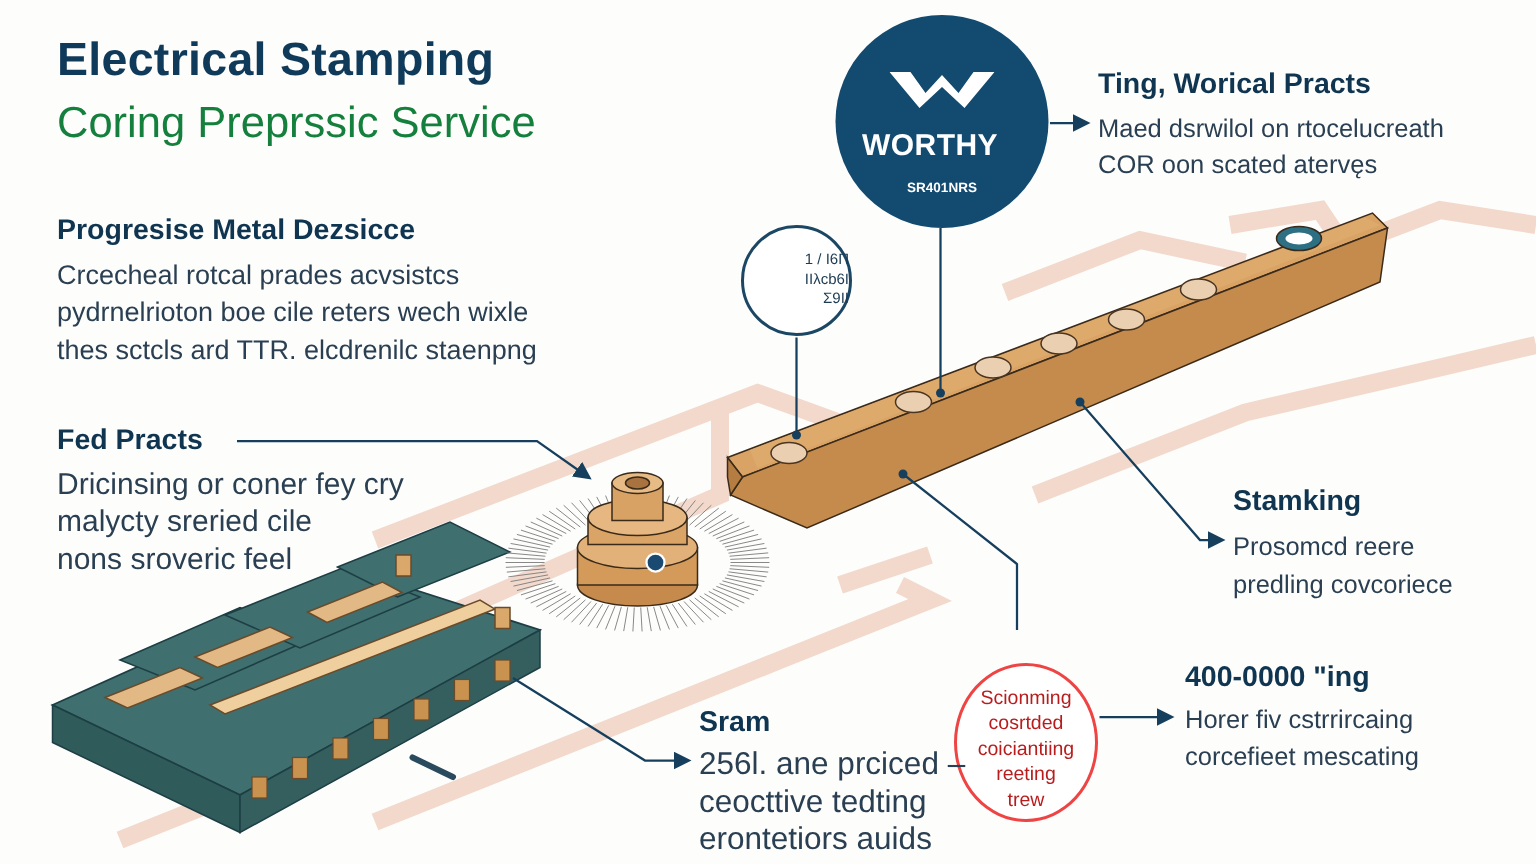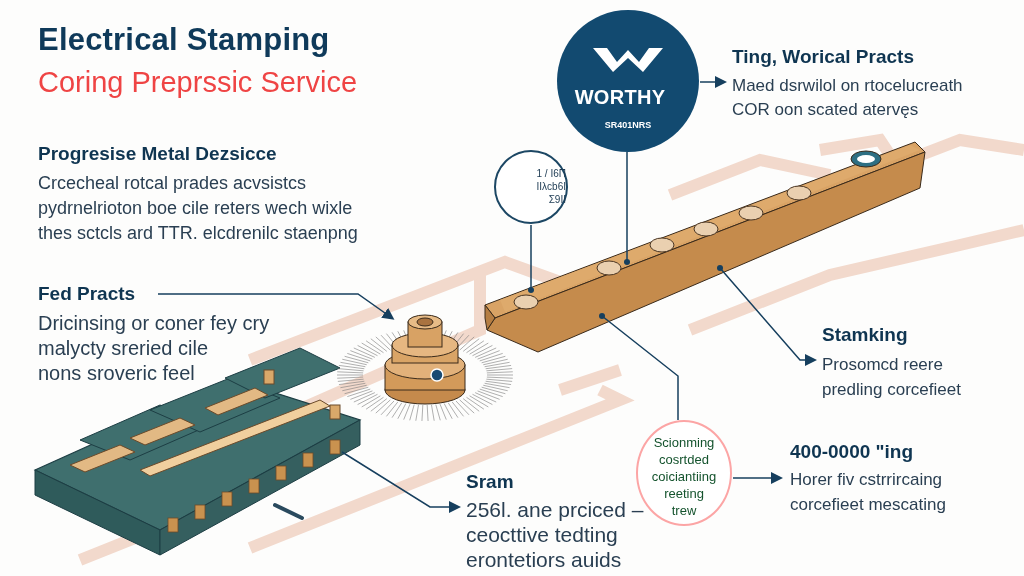--- a/index.html
+++ b/index.html
@@ -1,39 +1,39 @@
 <!DOCTYPE html>
 <html><head>
 <meta charset="utf-8">
 <style>
   html, body { margin:0; padding:0; }
   body { width:1024px; height:576px; position:relative; overflow:hidden; background:#fdfdfc; font-family:"Liberation Sans", sans-serif; color:#0f3551; }
   .abs { position:absolute; }
   .title { left:38px; top:22px; font-size:31px; font-weight:bold; color:#0f3a5a; letter-spacing:0.2px; white-space:nowrap; }
-  .subtitle { left:38px; top:66px; font-size:29px; color:#ef4444; white-space:nowrap; }
+  .subtitle { left:38px; top:66px; font-size:29px; color:#15803d; white-space:nowrap; }
   .h { font-weight:bold; color:#0f3551; white-space:nowrap; }
   .body-txt { color:#2a3f52; white-space:nowrap; }
   .block1-h { left:38px; top:143px; font-size:19px; }
   .block1-b { left:38px; top:171px; font-size:18px; line-height:25px; }
   .block2-h { left:38px; top:283px; font-size:19px; }
   .block2-b { left:38px; top:311px; font-size:20px; line-height:25px; }
   .tr-h { left:732px; top:46px; font-size:19px; }
   .tr-b { left:732px; top:74px; font-size:17px; line-height:24px; }
   .st-h { left:822px; top:324px; font-size:19px; }
   .st-b { left:822px; top:352px; font-size:17px; line-height:25px; }
   .nm-h { left:790px; top:441px; font-size:19px; }
   .nm-b { left:790px; top:467px; font-size:17px; line-height:25px; }
   .sr-h { left:466px; top:471px; font-size:19px; }
   .sr-b { left:466px; top:497px; font-size:21px; line-height:25px; }
   .logo { left:557px; top:10px; width:142px; height:142px; border-radius:50%; background:#124a70; color:#fff; text-align:center; }
   .logo .brand { position:absolute; left:0; right:16px; top:76px; font-size:20px; font-weight:bold; letter-spacing:0.3px; }
   .logo .sub { position:absolute; left:0; right:0; top:110px; font-size:9px; font-weight:bold; }
   .logo svg { position:absolute; left:36px; top:34px; }
   .small-circle { left:494px; top:150px; width:74px; height:74px; border-radius:50%; border:2px solid #1c4764; background:#fff; text-align:right; font-size:10px; line-height:13px; color:#1c3a52; box-sizing:border-box; padding-top:15px; }
-  .big-circle { left:636px; top:420px; width:96px; height:106px; border-radius:50%; border:2px solid #fca5a5; background:#fff; text-align:center; font-size:13px; line-height:17px; color:#14532d; box-sizing:border-box; padding-top:12px; }
+  .big-circle { left:636px; top:442px; width:96px; height:106px; border-radius:50%; border:2px solid #ef4444; background:#fff; text-align:center; font-size:13px; line-height:17px; color:#b91c1c; box-sizing:border-box; padding-top:12px; }
   svg.scene { position:absolute; left:0; top:0; }
 </style>
 </head>
 <body>
 
 <svg class="scene" width="1024" height="576" viewBox="0 0 1024 576">
   <defs>
     <marker id="arr" markerWidth="8" markerHeight="8" refX="6" refY="4" orient="auto">
       <path d="M0,0 L8,4 L0,8 Z" fill="#163f5e"></path>
     </marker>
@@ -248,21 +248,21 @@
 
 <div class="abs small-circle">
   <div>1 / I6Π</div>
   <div>IIλcb6I</div>
   <div>Σ9II</div>
 </div>
 
 <div class="abs h st-h">Stamking</div>
 <div class="abs body-txt st-b">
   <div>Prosomcd reere</div>
-  <div>predling corcefieet</div>
+  <div>predling covcoriece</div>
 </div>
 
 <div class="abs big-circle">
   <div>Scionming</div>
   <div>cosrtded</div>
   <div>coiciantiing</div>
   <div>reeting</div>
   <div>trew</div>
 </div>
 

